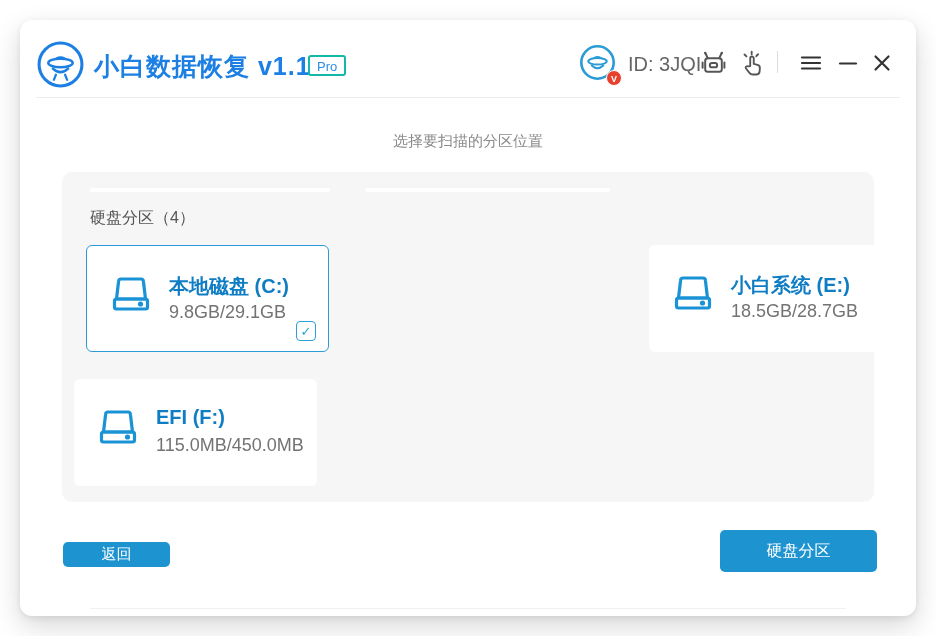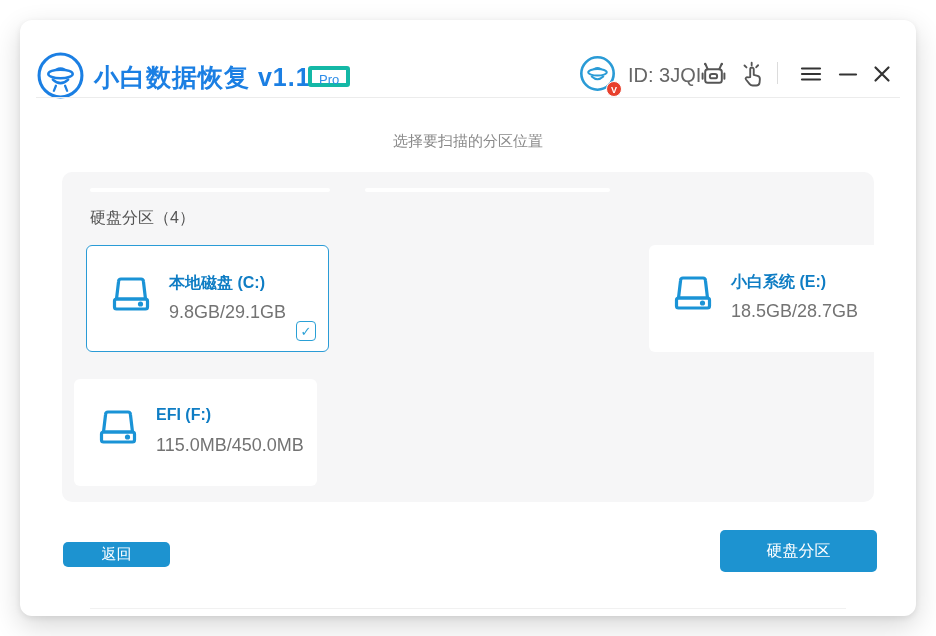--- a/index.html
+++ b/index.html
@@ -12,37 +12,37 @@
   .window {
     position: absolute;
     left: 20px; top: 20px;
     width: 896px; height: 596px;
     background: #ffffff;
     border-radius: 12px;
     box-shadow: 0 2px 6px rgba(0,0,0,0.08), 0 10px 28px rgba(0,0,0,0.16);
   }
   
   .header {
-    position: absolute; left: 0; top: 16px; right: 0; height: 77px;
+    position: absolute; left: 0; top: 5px; right: 0; height: 77px;
   }
   .header-divider {
     position: absolute; top: 77px; left: 16px; right: 16px;
     height: 1px; background: #ececec;
   }
   .logo {
     position: absolute; left: 16px; top: 15px; width: 49px; height: 49px;
   }
   .app-title {
     position: absolute; left: 74px; top: 25px;
     font-size: 25px; font-weight: bold; color: #1b7fe3;
     letter-spacing: 1px; white-space: nowrap;
   }
   .pro-badge {
     position: absolute; left: 288px; top: 30px;
-    border: 4px solid #14b8a6; color: #2c8ce8;
+    border: 2px solid #14b8a6; color: #2c8ce8;
     font-size: 13px; padding: 0 7px; height: 21px; line-height: 19px;
     border-radius: 3px; background: #fff;
   }
   .avatar-wrap { position: absolute; left: 559px; top: 19px; width: 40px; height: 40px; }
   .avatar { width: 37px; height: 37px; }
   .v-badge {
     position: absolute; right: -3px; bottom: -2px;
     width: 16px; height: 16px; border-radius: 50%;
     background: #e8402d; color: #fff; font-size: 9px; font-weight: bold;
     text-align: center; line-height: 16px; border: 1px solid #fff;
@@ -80,21 +80,21 @@
     background: #ffffff; border-radius: 6px; cursor: pointer;
   }
   .card.selected { border: 1px solid #2a9bd6; }
   .card.p0 { left: 24px;  top: 73px; }
   .card.p1 { left: 306px; top: 73px; }
   .card.p2 { left: 587px; top: 73px; }
   .card.p3 { left: 12px;  top: 207px; }
   .drive-icon { position: absolute; left: 20px; top: 26px; width: 48px; height: 48px; }
   .drive-name {
     position: absolute; left: 82px; top: 27px;
-    font-size: 16px; font-weight: bold; color: #0f7dc4; white-space: nowrap;
+    font-size: 20px; font-weight: bold; color: #0f7dc4; white-space: nowrap;
   }
   .drive-size {
     position: absolute; left: 82px; top: 56px;
     font-size: 18px; color: #737373; white-space: nowrap;
   }
   .checkbox {
     position: absolute; right: 12px; bottom: 10px;
     width: 20px; height: 20px;
     border: 1.5px solid #2aa0d6; border-radius: 4px;
     color: #2aa0d6; font-size: 13px; font-weight: bold;

